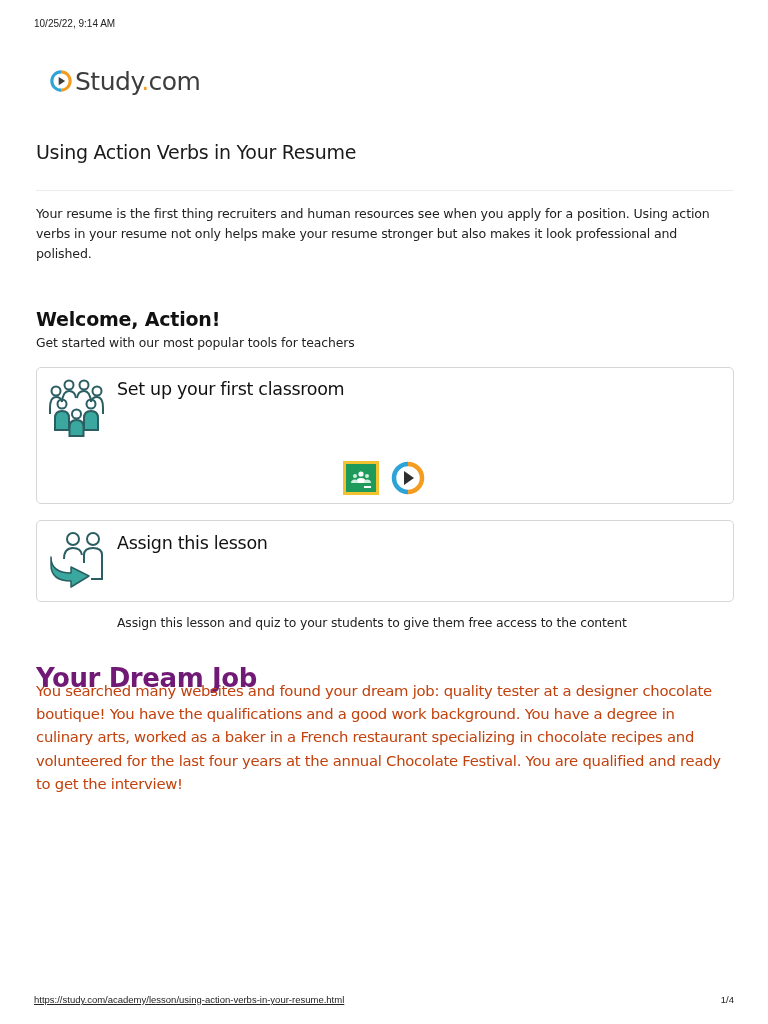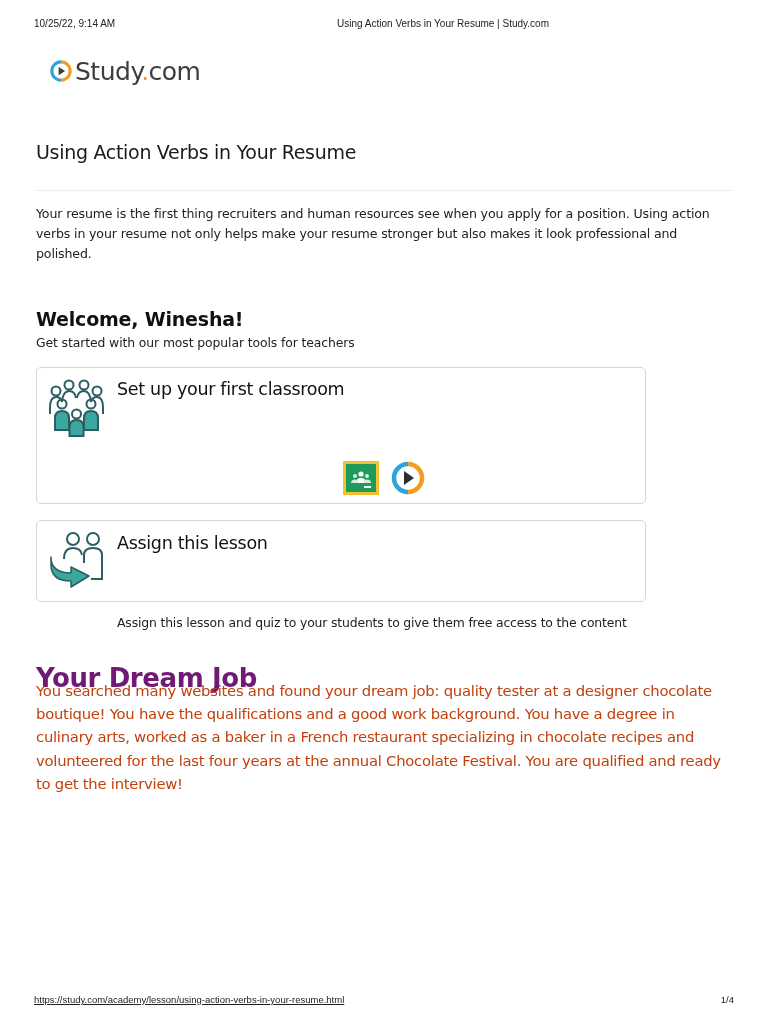--- a/index.html
+++ b/index.html
@@ -7,21 +7,21 @@
     body { position: relative; font-family: "DejaVu Sans", sans-serif; color: #1a1a1a; }
 
     .print-header {
       position: absolute; top: 18px; left: 0; width: 648px; height: 14px;
       font-family: "Liberation Sans", sans-serif; font-size: 10px; color: #222;
     }
     .print-header .date { position: absolute; left: 34px; top: 0; }
     .print-header .title { position: absolute; left: 0; width: 768px; top: 0; text-align: center; padding-left: 118px; }
 
     .logo {
-      position: absolute; left: 50px; top: 55px; height: 32px;
+      position: absolute; left: 50px; top: 65px; height: 32px;
       display: flex; align-items: center; text-align: right;
     }
     .logo .mark { width: 22px; height: 22px; margin-right: 3px; }
     .logo .word {
       font-family: "DejaVu Sans", sans-serif; font-size: 25px; color: #3d3d3d;
       letter-spacing: -0.5px; line-height: 1;
     }
     .logo .word .dot { color: #f39c1f; }
 
     .page-title {
@@ -39,21 +39,21 @@
     .welcome-title {
       position: absolute; left: 36px; top: 308px;
       font-size: 19px; font-weight: bold; color: #111; letter-spacing: -0.2px;
     }
     .welcome-sub {
       position: absolute; left: 36px; top: 335px;
       font-size: 12.4px; color: #222; letter-spacing: -0.1px;
     }
 
     .card {
-      position: absolute; left: 36px; width: 610px;
+      position: absolute; left: 36px; width: 698px;
       border: 1px solid #d6d6d6; border-radius: 5px; background: #fff;
     }
     .card-1 { top: 367px; height: 137px; }
     .card-2 { top: 520px; height: 82px; }
     .card .icon { position: absolute; left: 10px; width: 60px; height: 60px; }
     .card-1 .icon { top: 10px; }
     .card-2 .icon { top: 8px; }
     .card .card-title {
       position: absolute; left: 80px; font-size: 17.5px; color: #111; letter-spacing: -0.3px;
     }
@@ -88,37 +88,36 @@
       font-family: "Liberation Sans", sans-serif; font-size: 9.5px; color: #222;
     }
     .print-footer .url { position: absolute; left: 34px; top: 0; text-decoration: underline; }
     .print-footer .page { position: absolute; right: 34px; top: 0; }
   </style>
 </head>
 <body>
 
 <div class="print-header">
   <span class="date">10/25/22, 9:14 AM</span>
-  <span class="title">Using Action Verbs in Your Resume | Study.com</span>
 </div>
 
 <div class="logo">
   <svg class="mark" viewBox="0 0 24 24">
     <path d="M12 2 A10 10 0 0 0 12 22" fill="none" stroke="#2ea3d8" stroke-width="3.4"></path>
     <path d="M12 2 A10 10 0 0 1 12 22" fill="none" stroke="#f39c1f" stroke-width="3.4"></path>
     <path d="M9.5 7.5 L16.5 12 L9.5 16.5 Z" fill="#3d3d3d"></path>
   </svg>
   <span class="word"><span>Study</span><span class="dot">.</span><span>com</span></span>
 </div>
 
 <h1 class="page-title">Using Action Verbs in Your Resume</h1>
 <div class="divider"></div>
 <p class="intro">Your resume is the first thing recruiters and human resources see when you apply for a position. Using action verbs in your resume not only helps make your resume stronger but also makes it look professional and polished.</p>
 
-<h2 class="welcome-title">Welcome, Winesha!</h2>
+<h2 class="welcome-title">Welcome, Action!</h2>
 <p class="welcome-sub">Get started with our most popular tools for teachers</p>
 
 <div class="card card-1">
   <svg class="icon" viewBox="0 0 60 60">
     <g fill="none" stroke="#2b5e63" stroke-width="2">
       <circle cx="9" cy="13" r="4.5"></circle>
       <circle cx="22" cy="7" r="4.5"></circle>
       <circle cx="37" cy="7" r="4.5"></circle>
       <circle cx="50" cy="13" r="4.5"></circle>
       <path d="M3 30 Q3 19 9 19 Q14 19 15 24"></path>

